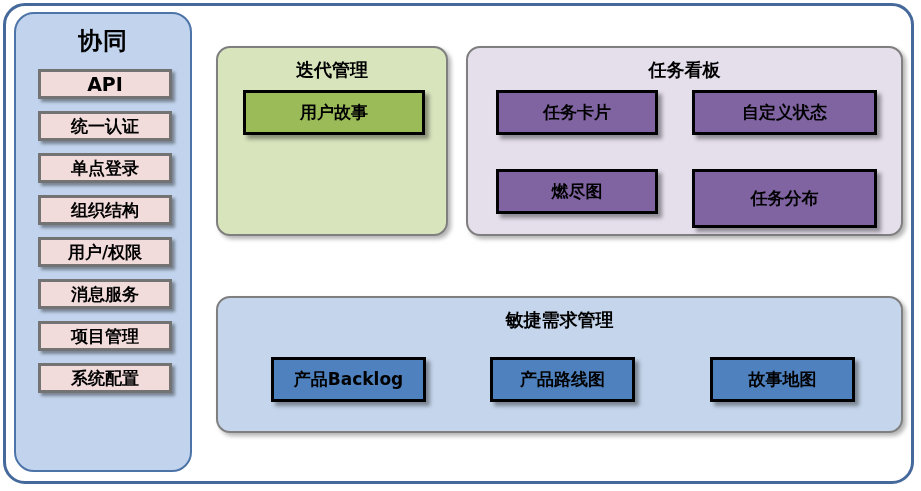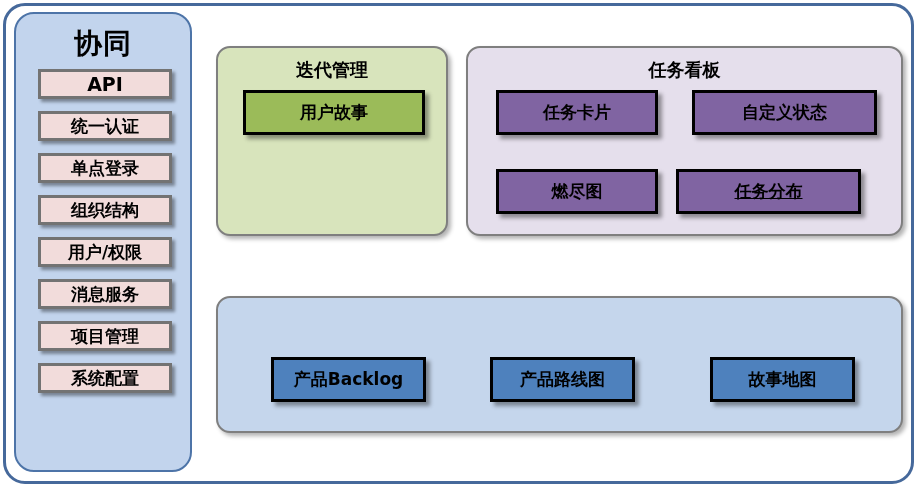--- a/index.html
+++ b/index.html
@@ -42,21 +42,21 @@
     border: 2px solid #4d74a8;
     border-radius: 20px;
     background: #c2d4ed;
   }
   .sidebar-title {
     position: absolute;
     left: 0;
     top: 11px;
     width: 100%;
     text-align: center;
-    font-size: 28px;
+    font-size: 24px;
     font-weight: bold;
     color: #000000;
     letter-spacing: 1px;
   }
   .sidebar-list {
     position: absolute;
     left: 22px;
     top: 55px;
     width: 134px;
   }
@@ -176,22 +176,23 @@
   <div class="group" id="group-iteration">
     <div class="group-title">迭代管理</div>
     <div class="node node-green" style="left:25px; top:42px; width:182px; height:45px;">用户故事</div>
   </div>
 
   <div class="group" id="group-taskboard">
     <div class="group-title">任务看板</div>
     <div class="node node-purple" style="left:28px; top:42px; width:162px; height:45px;">任务卡片</div>
     <div class="node node-purple" style="left:224px; top:42px; width:185px; height:45px;">自定义状态</div>
     <div class="node node-purple" style="left:28px; top:121px; width:162px; height:45px;">燃尽图</div>
-    <div class="node node-purple" style="left:208px; top:121px; width:185px; height:45px;text-decoration:underline;">任务分布</div>
+    <div class="node node-purple" style="left:224px; top:121px; width:185px; height:59px;">任务分布</div>
   </div>
 
   <div class="group" id="group-agile">
+    <div class="group-title">敏捷需求管理</div>
     <div class="node node-blue" style="left:53px; top:59px; width:155px; height:45px;">产品Backlog</div>
     <div class="node node-blue" style="left:272px; top:59px; width:145px; height:45px;">产品路线图</div>
     <div class="node node-blue" style="left:492px; top:59px; width:145px; height:45px;">故事地图</div>
   </div>
 
 </div>
 
 </body></html>

